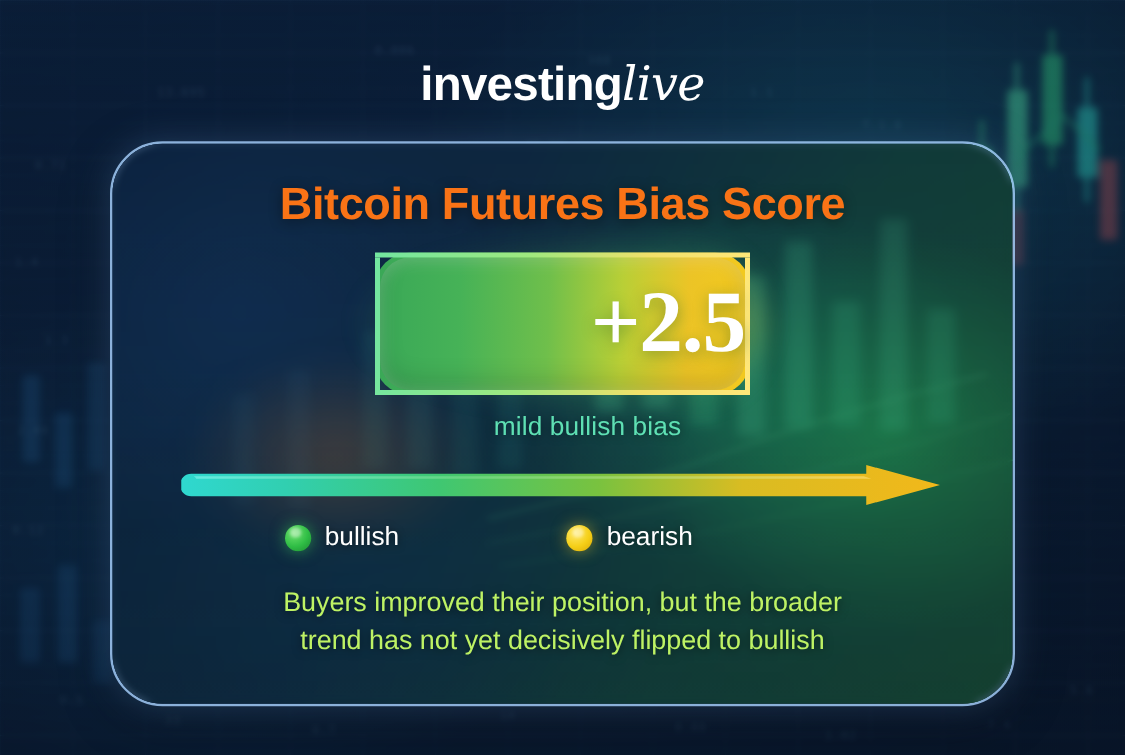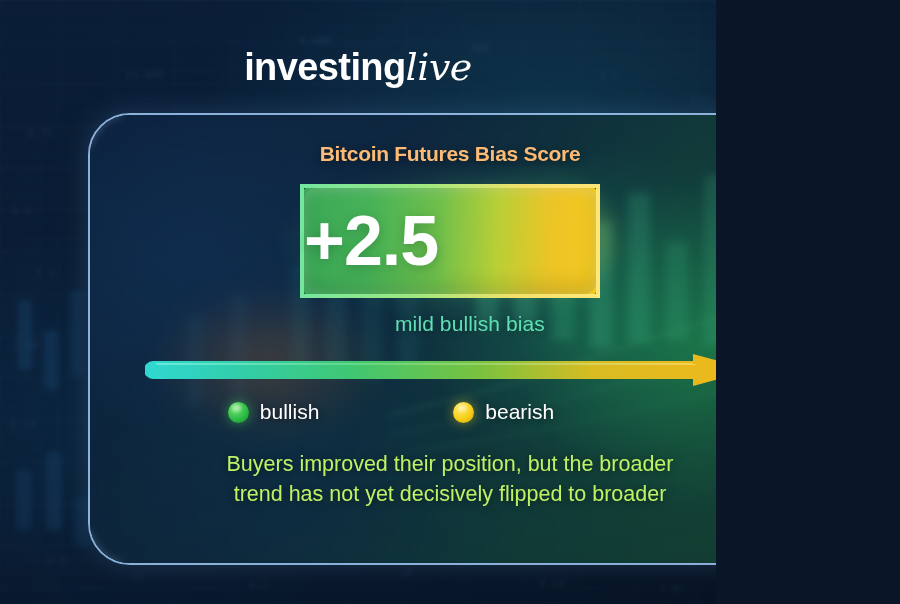--- a/index.html
+++ b/index.html
@@ -2,21 +2,21 @@
 <html><head>
 <meta charset="utf-8">
 <style>
   html, body {
     margin: 0;
     padding: 0;
     background: #0a1628;
   }
   .stage {
     position: relative;
-    width: 716px;
+    width: 900px;
     height: 604px;
     overflow: hidden;
     font-family: "Liberation Sans", sans-serif;
     background: #0c1c33;
   }
 
   
   .bg-base {
     position: absolute; inset: 0;
     background:
@@ -120,51 +120,52 @@
   
   .card-inner {
     position: absolute; inset: 0;
     z-index: 4;
     display: flex;
     flex-direction: column;
     align-items: center;
   }
   .card-title {
     margin-top: 27px;
-    font-size: 21px;
+    font-size: 36px;
     font-weight: bold;
-    color: #fdba74;
+    color: #f97316;
     letter-spacing: -0.3px;
     text-shadow: 0 2px 10px rgba(0,0,0,0.45);
   }
 
   
   .pill-wrap {
     position: relative;
     margin-top: 18px;
     width: 300px; height: 114px;
   }
   .pill-glow {
     position: absolute;
     left: -14px; top: -14px; right: -14px; bottom: -14px;
     border-radius: 72px;
     background: radial-gradient(ellipse at 68% 50%, rgba(235,205,60,0.42) 0%, rgba(90,200,120,0.20) 48%, rgba(60,180,120,0) 75%);
     filter: blur(9px);
   }
   .pill {
     position: absolute; inset: 0;
-    border-radius: 16px;
+    border-radius: 28px;
     background: linear-gradient(92deg, #3aa857 0%, #46b257 22%, #6fbf4b 46%, #b9cf36 66%, #ecc426 84%, #f2c91f 100%);
     border: 4px solid;
     border-image: linear-gradient(95deg, #73e6a0 0%, #9fe87e 40%, #f2e06a 72%, #ffe77a 100%) 1;
     box-sizing: border-box;
     display: flex;
     align-items: center;
-    justify-content: flex-start;
+    justify-content: flex-end;
     box-shadow: inset 0 2px 14px rgba(255,255,255,0.22), inset 0 -8px 20px rgba(0,0,0,0.14);
+    font-family: Liberation Serif, serif;
   }
   .pill-score {
     position: relative;
     font-size: 70px;
     font-weight: bold;
     color: #ffffff;
     letter-spacing: -1px;
     line-height: 1;
     text-shadow: 0 3px 12px rgba(30,90,40,0.40);
   }
@@ -398,18 +399,18 @@
         <div class="legend-gap"></div>
         <div class="legend-item">
           <span class="dot dot-neutral"></span>
           <span class="legend-label">bearish</span>
         </div>
         <div class="legend-gap"></div>
       </div>
 
       <div class="summary">
         <span class="summary-line">Buyers improved their position, but the broader</span>
-        <span class="summary-line">trend has not yet decisively flipped to broader</span>
+        <span class="summary-line">trend has not yet decisively flipped to bullish</span>
       </div>
     </div>
   </div>
 
 </div>
 
 </body></html>

